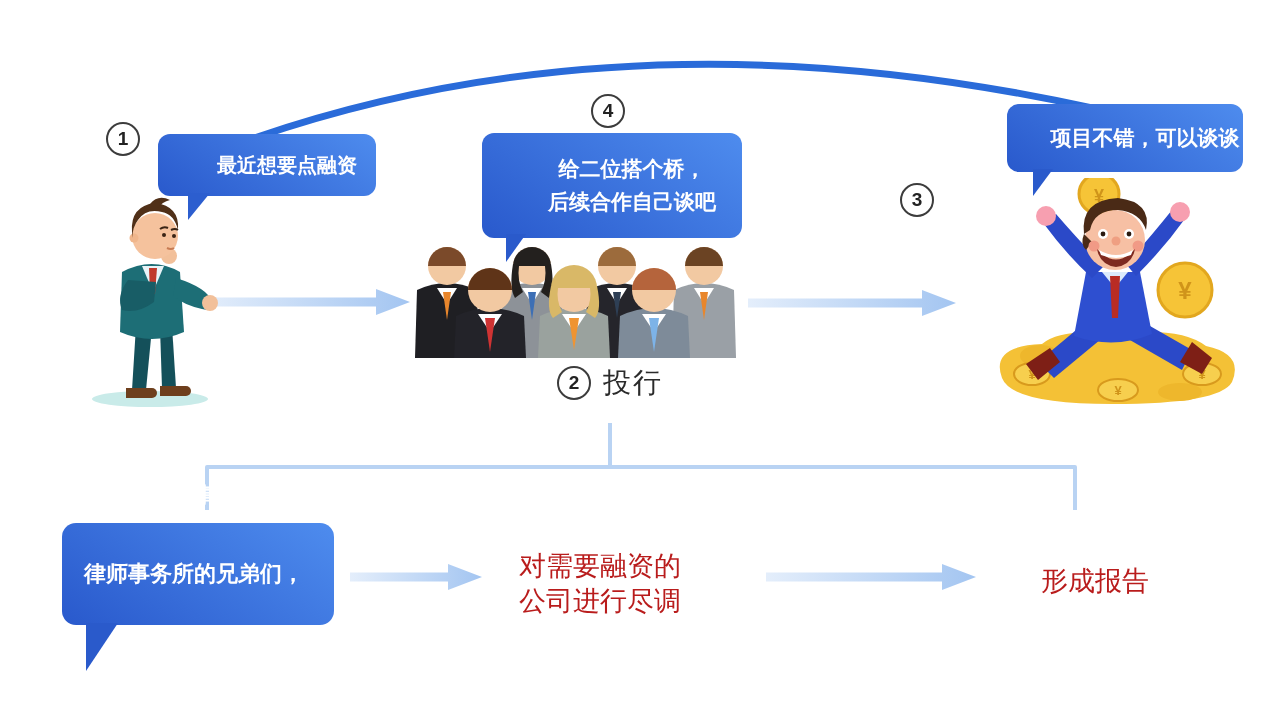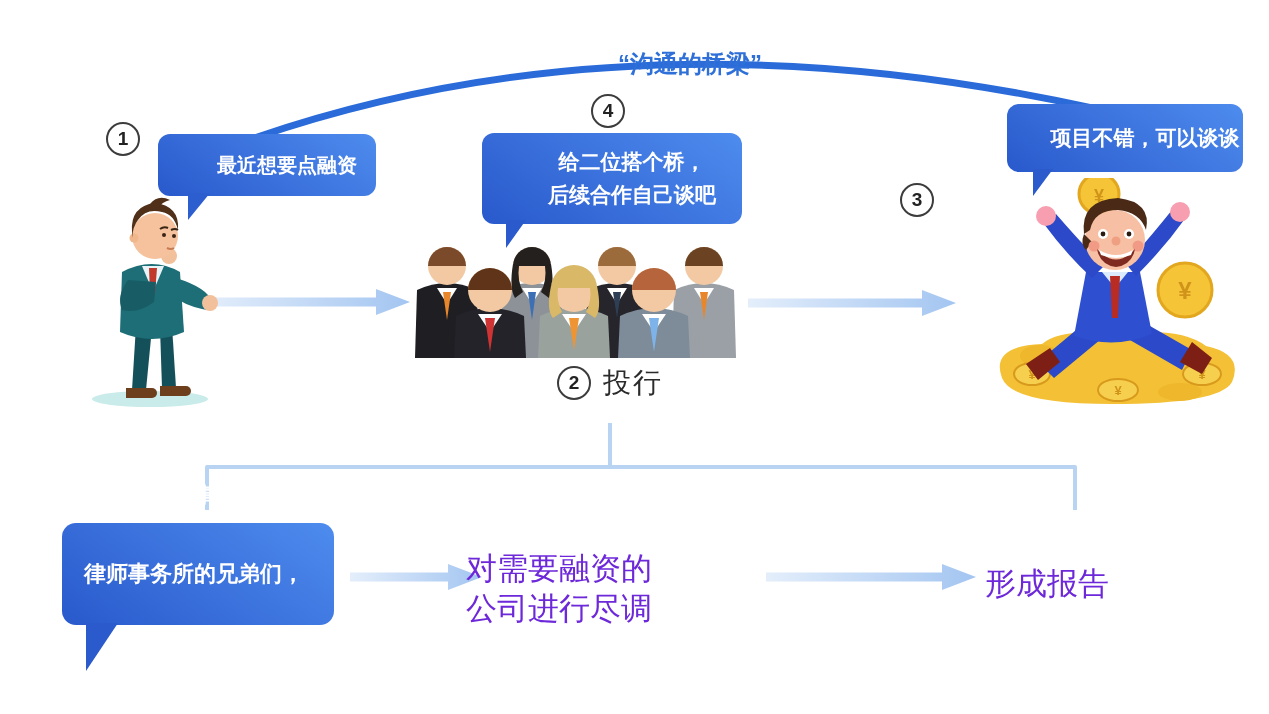--- a/index.html
+++ b/index.html
@@ -22,21 +22,21 @@
     z-index:3;
     box-sizing:border-box;
     padding-left:40px;
   }
   .bubble .line{white-space:nowrap;}
   .tail{position:absolute;width:0;height:0;}
 
   .bubble-step1{left:158px;top:134px;width:218px;height:62px;font-size:20px;}
   .bubble-step1 .tail{left:30px;bottom:-24px;border-top:27px solid #2c5ecf;border-right:22px solid transparent;}
 
-  .bubble-step4{left:482px;top:133px;width:260px;height:91px;font-size:21px;line-height:1.55;text-align:right;}
+  .bubble-step4{left:482px;top:133px;width:260px;height:105px;font-size:21px;line-height:1.55;text-align:right;}
   .bubble-step4 .tail{left:24px;bottom:-24px;border-top:28px solid #2a5acb;border-right:20px solid transparent;}
 
   .bubble-step3{left:1007px;top:104px;width:236px;height:68px;font-size:21px;}
   .bubble-step3 .tail{left:26px;bottom:-24px;border-top:27px solid #2a5acb;border-right:20px solid transparent;}
 
   .bubble-bottom{left:62px;top:523px;width:272px;height:102px;font-size:22px;line-height:1.55;align-items:flex-start;padding-left:22px;text-align:left;border-radius:14px;gap:44px;}
   .bubble-bottom .tail{left:24px;bottom:-46px;border-top:48px solid #2a5acb;border-right:32px solid transparent;}
 
   
   .step-circle{
@@ -68,21 +68,21 @@
   
   .bridge-label{
     position:absolute;left:555px;top:48px;width:270px;text-align:center;
     color:#2e6fd8;font-size:24px;font-weight:bold;z-index:3;
   }
   .step3-caption{
     position:absolute;left:733px;top:213px;width:264px;text-align:center;
     color:#3b70d8;font-size:20px;font-weight:bold;line-height:1.5;z-index:3;
   }
   .flow-text{
-    position:absolute;text-align:left;color:#6d28d9;font-size:31px;line-height:1.3;z-index:3;
+    position:absolute;text-align:center;color:#b91c1c;font-size:27px;line-height:1.3;z-index:3;
   }
   .flow-dd{left:466px;top:549px;width:268px;}
   .flow-report{left:985px;top:564px;width:220px;}
 
   .char{position:absolute;z-index:1;}
 </style>
 </head>
 <body>
 
 <div class="canvas">
@@ -98,21 +98,20 @@
     <path d="M 243 142 Q 628 6 1092 108" fill="none" stroke="#2a6bd9" stroke-width="7" stroke-linecap="round"></path>
 
     <polygon points="204,297.5 376,297.5 376,289 410,302 376,315 376,306.5 204,306.5" fill="url(#arrowGrad)"></polygon>
     <polygon points="748,298.5 922,298.5 922,290 956,303 922,316 922,307.5 748,307.5" fill="url(#arrowGrad)"></polygon>
     <polygon points="350,572.5 448,572.5 448,564 482,577 448,590 448,581.5 350,581.5" fill="url(#arrowGrad)"></polygon>
     <polygon points="766,572.5 942,572.5 942,564 976,577 942,590 942,581.5 766,581.5" fill="url(#arrowGrad)"></polygon>
 
     <path d="M 610 423 L 610 465 M 207 510 L 207 467 L 1075 467 L 1075 510" fill="none" stroke="#b9d3f3" stroke-width="4" stroke-linejoin="round"></path>
   </svg>
 
-  <div class="bridge-label">“沟通的桥梁”</div>
 
   <div class="step-circle c1">
       <span>1</span>
     </div>
   <div class="step-circle c4">
       <span>4</span>
     </div>
   <div class="step-circle c3">
       <span>3</span>
     </div>

